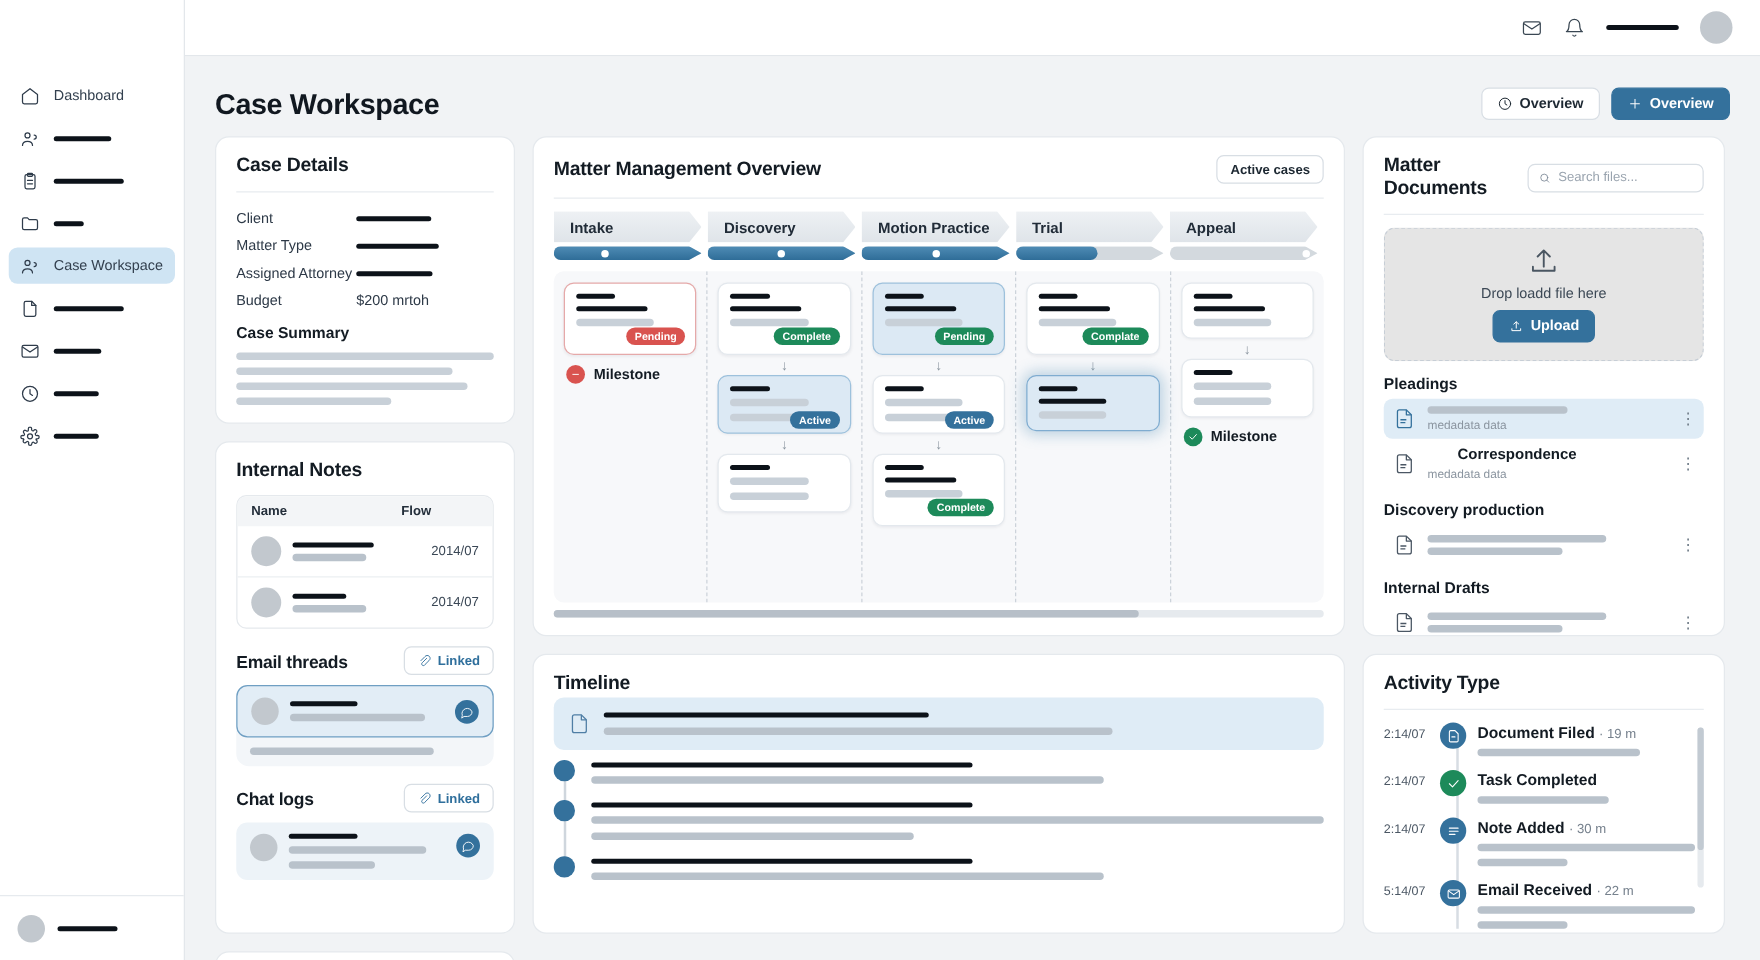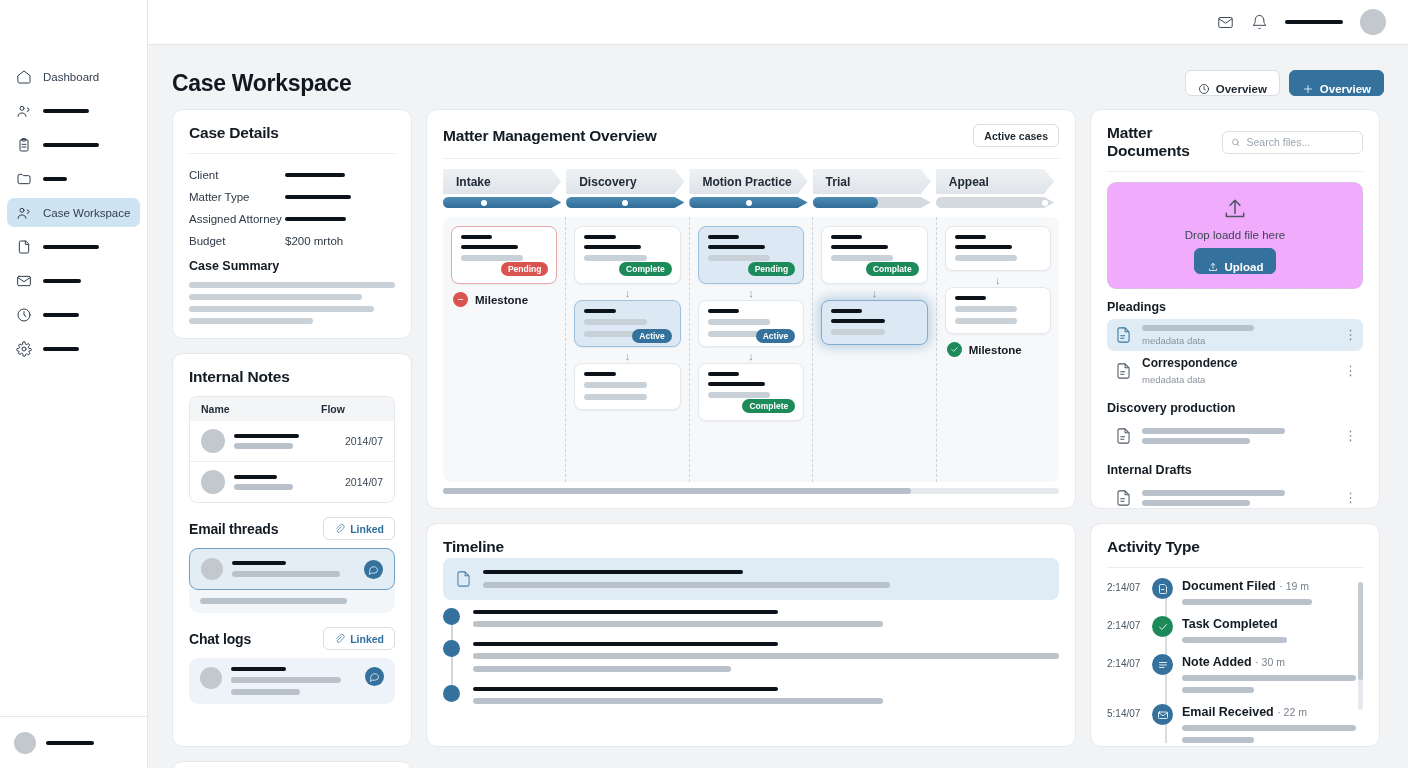--- a/index.html
+++ b/index.html
@@ -46,21 +46,21 @@
     gap: 17px; padding: 0 22px; flex: 0 0 45px;
   }
   .top-ico { width: 17px; height: 17px; color: #3a4753; cursor: pointer; }
   .top-ico svg { width: 17px; height: 17px; stroke: currentColor; fill: none; stroke-width: 1.4; stroke-linecap: round; stroke-linejoin: round; }
 
   .page { flex: 1; padding: 16px 24px 0 24px; overflow: hidden; }
   .page-head { display: flex; align-items: center; justify-content: space-between; height: 44px; }
   .page-title { font-size: 23px; font-weight: 700; letter-spacing: -0.3px; color: #111820; }
   .head-btns { display: flex; gap: 9px; }
   .btn {
-    display: inline-flex; align-items: flex-end; gap: 6px;
+    display: inline-flex; align-items: center; gap: 6px;
     height: 26px; padding: 0 12px; border-radius: 6px;
     font-size: 11.5px; font-weight: 600; cursor: pointer; white-space: nowrap;
   }
   .btn-ghost { background: #fff; border: 1px solid #d8dee4; color: #1d2832; }
   .btn-primary { background: #34719c; border: 1px solid #34719c; color: #fff; }
   .btn svg { width: 12px; height: 12px; stroke: currentColor; fill: none; stroke-width: 1.6; stroke-linecap: round; stroke-linejoin: round; }
 
   
   .grid {
     display: grid; grid-template-columns: 240px 650px 290px;
@@ -168,34 +168,34 @@
 
   
   .search {
     display: flex; align-items: center; gap: 6px; height: 23px;
     border: 1px solid #d8dee4; border-radius: 6px; padding: 0 8px; background: #fff; min-width: 130px;
   }
   .search svg { width: 11px; height: 11px; stroke: #7b8795; fill: none; stroke-width: 1.7; stroke-linecap: round; }
   .search input { border: none; outline: none; font-size: 10.5px; font-family: inherit; color: #2d3947; width: 100%; background: transparent; }
   .search input::placeholder { color: #9aa4af; }
   .drop {
-    border: 1px dashed #c7ced6; border-radius: 9px; background: #f0abfc;
+    border: 1px dashed #c7ced6; border-radius: 9px; background: #e5e5e5;
     padding: 13px 10px 14px; display: flex; flex-direction: column;
     align-items: center; gap: 7px;
   }
   .drop svg.up { width: 26px; height: 26px; stroke: #4a5662; fill: none; stroke-width: 1.4; stroke-linecap: round; stroke-linejoin: round; }
   .drop-txt { font-size: 11.5px; color: #3c4855; }
   .doc-group { font-size: 12.5px; font-weight: 700; color: #131b23; margin: 11px 0 5px; }
   .doc-row { display: flex; align-items: center; gap: 9px; padding: 5px 7px; border-radius: 7px; }
   .doc-row.sel { background: #dfecf6; }
   .doc-ico { width: 19px; height: 22px; flex: 0 0 19px; color: #4b5764; }
   .doc-ico.blue { color: #34719c; }
   .doc-ico svg { width: 19px; height: 22px; stroke: currentColor; fill: none; stroke-width: 1.3; stroke-linejoin: round; }
   .doc-body { flex: 1; display: flex; flex-direction: column; gap: 4px; min-width: 0; }
-  .doc-name { font-size: 12px; font-weight: 700; color: #131b23; }
+  .doc-name { font-size: 12px; font-weight: 700; color: #131b23; margin-left: 24px; }
   .doc-meta { font-size: 9.5px; color: #8a949f; }
   .kebab { width: 12px; text-align: center; color: #737f8b; font-size: 13px; line-height: 8px; cursor: pointer; letter-spacing: 0; }
 
   
   .tl { position: relative; margin-top: 2px; }
   .tl-top { background: #dfecf6; border-radius: 8px; padding: 10px 11px; display: flex; gap: 10px; align-items: flex-start; }
   .tl-top .doc-ico { color: #4f7ea5; }
   .tl-list { position: relative; padding-left: 0; margin-top: 8px; }
   .tl-line { position: absolute; left: 8px; top: 6px; bottom: 10px; width: 2px; background: #cfd6dd; }
   .tl-item { display: flex; gap: 13px; align-items: flex-start; position: relative; margin-bottom: 13px; }

